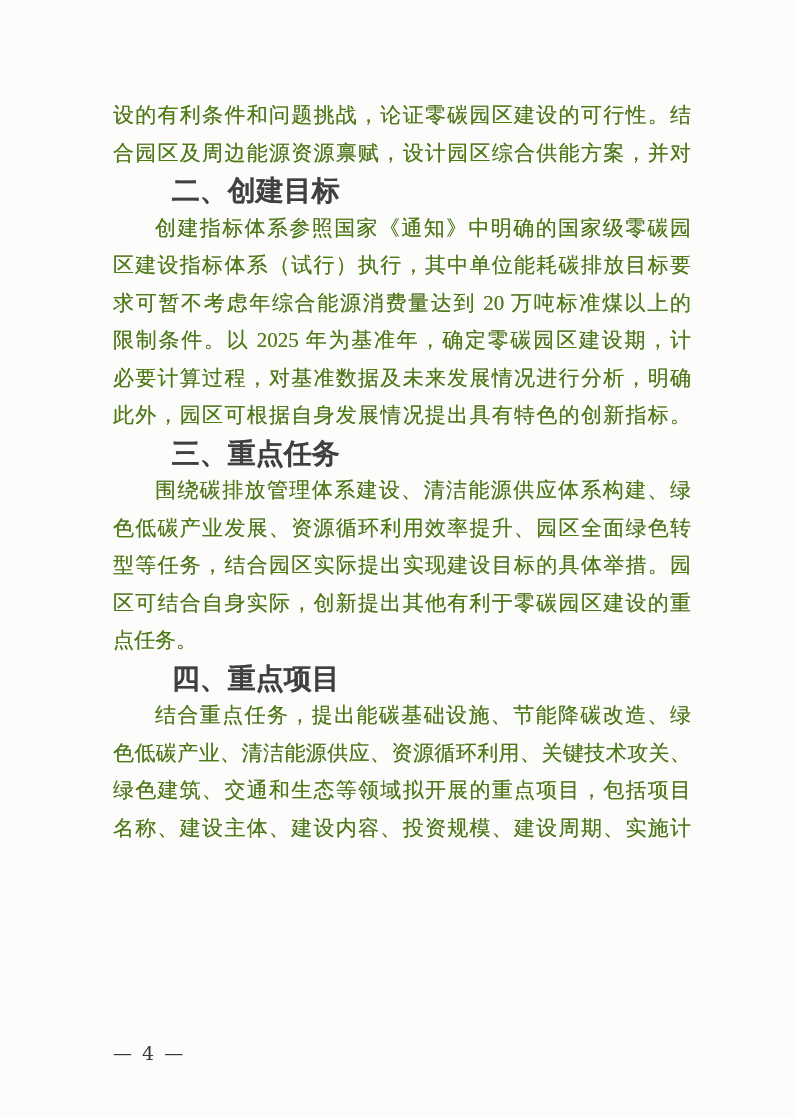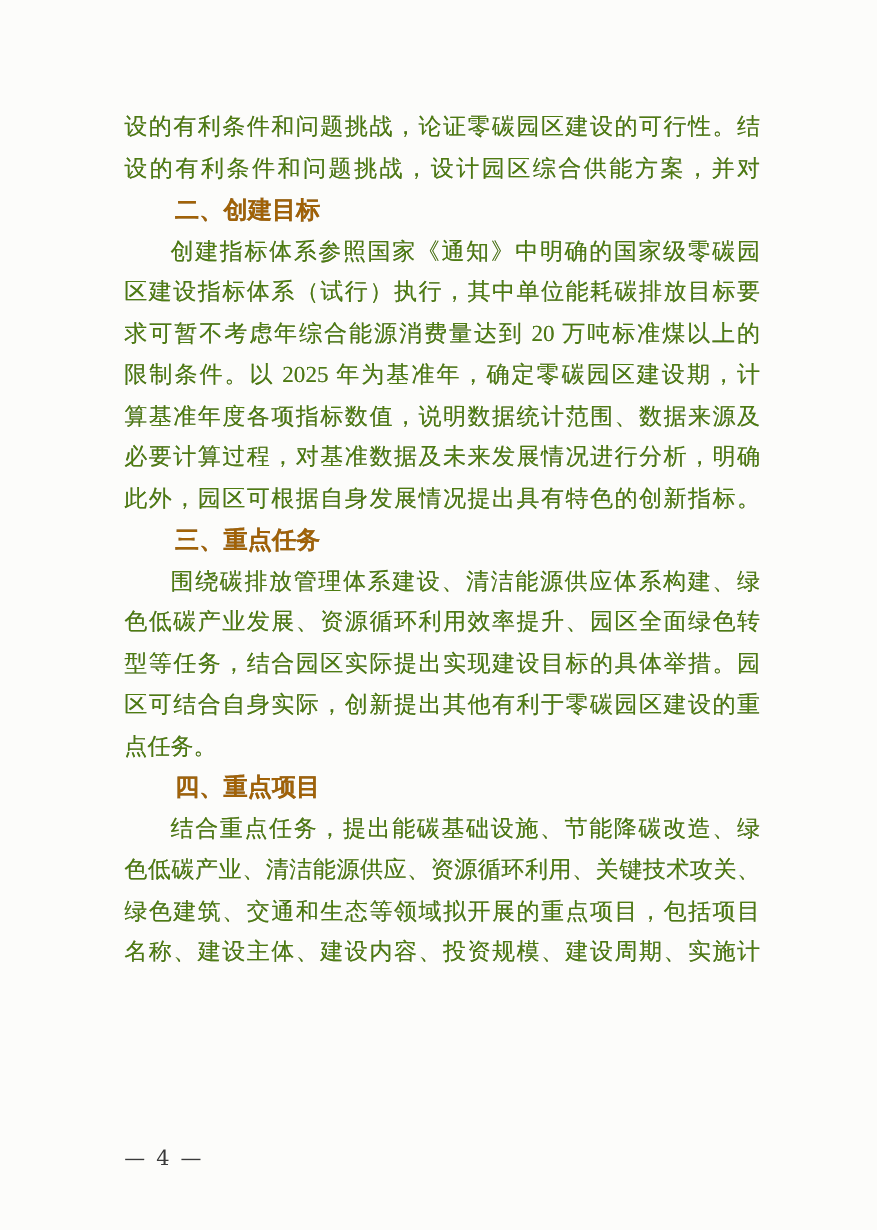--- a/index.html
+++ b/index.html
@@ -35,49 +35,48 @@
   }
   .line.short {
     text-align-last: left;
   }
   .line.first {
     text-indent: 2em;
   }
   .line.heading {
     font-family: "Liberation Sans", "DejaVu Sans", sans-serif;
     font-weight: bold;
-    color: #a16207;
+    color: #404040;
     text-indent: 2.1em;
     text-align-last: left;
-    font-size: 22px;
+    font-size: 28px;
   }
   .page-footer {
     position: absolute;
     left: 113px;
     top: 1042px;
     font-family: "DejaVu Serif", "Liberation Serif", serif;
     font-size: 19px;
     color: #3a3a3a;
     letter-spacing: 2px;
   }
 </style>
 </head>
 <body>
 
 <div class="page-inner">
   <p class="line">设的有利条件和问题挑战，论证零碳园区建设的可行性。结</p>
-  <p class="line">设的有利条件和问题挑战，设计园区综合供能方案，并对</p>
+  <p class="line">合园区及周边能源资源禀赋，设计园区综合供能方案，并对</p>
 
   <p class="line heading">二、创建目标</p>
 
   <p class="line first">创建指标体系参照国家《通知》中明确的国家级零碳园</p>
   <p class="line">区建设指标体系（试行）执行，其中单位能耗碳排放目标要</p>
   <p class="line">求可暂不考虑年综合能源消费量达到 20 万吨标准煤以上的</p>
   <p class="line">限制条件。以 2025 年为基准年，确定零碳园区建设期，计</p>
-  <p class="line">算基准年度各项指标数值，说明数据统计范围、数据来源及</p>
   <p class="line">必要计算过程，对基准数据及未来发展情况进行分析，明确</p>
   <p class="line">此外，园区可根据自身发展情况提出具有特色的创新指标。</p>
 
   <p class="line heading">三、重点任务</p>
 
   <p class="line first">围绕碳排放管理体系建设、清洁能源供应体系构建、绿</p>
   <p class="line">色低碳产业发展、资源循环利用效率提升、园区全面绿色转</p>
   <p class="line">型等任务，结合园区实际提出实现建设目标的具体举措。园</p>
   <p class="line">区可结合自身实际，创新提出其他有利于零碳园区建设的重</p>
   <p class="line short">点任务。</p>

